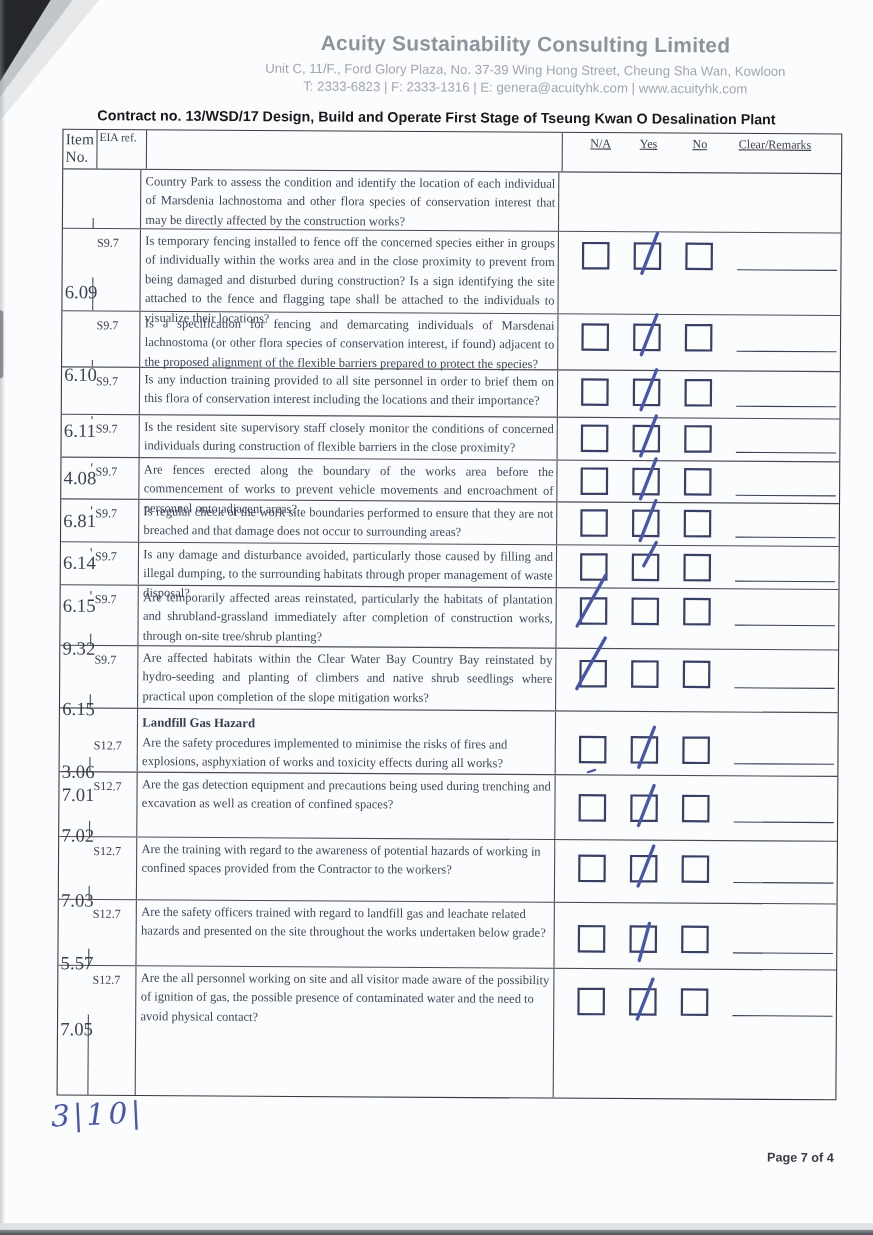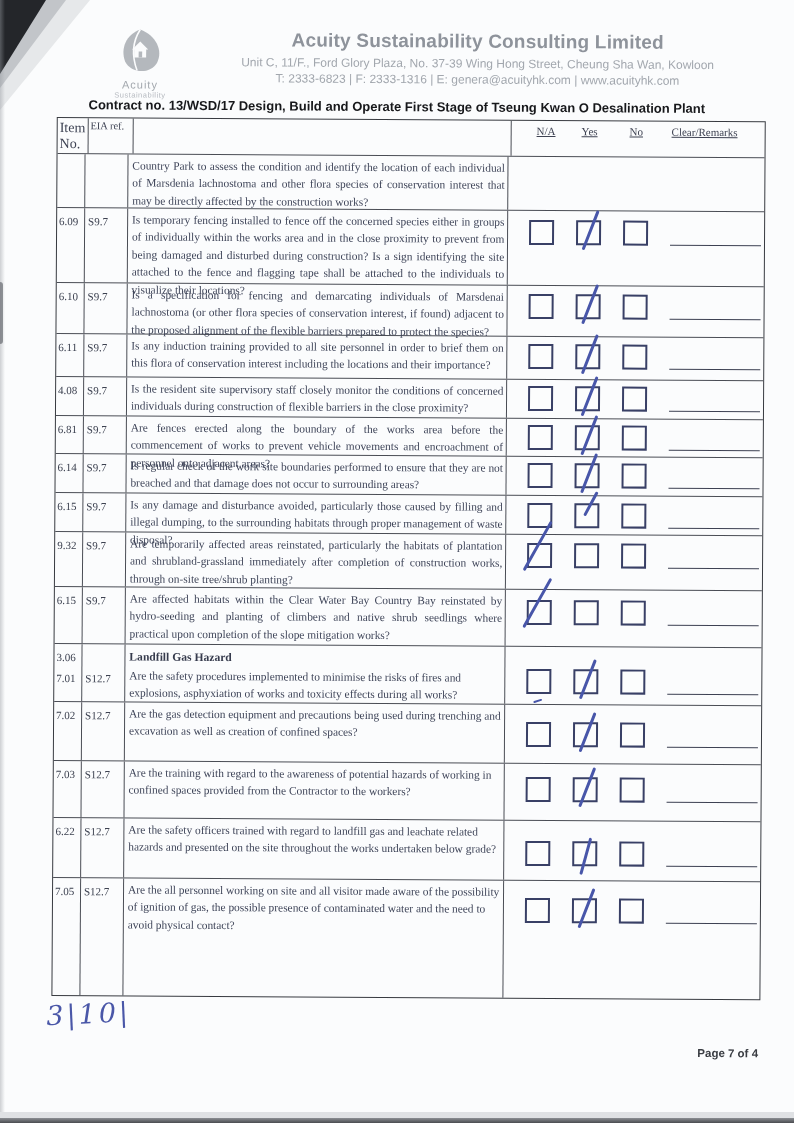--- a/index.html
+++ b/index.html
@@ -24,21 +24,21 @@
   .address{font-size:12px;color:#a2a7ae;margin-top:4px;}
   .contacts{font-size:12px;color:#a2a7ae;margin-top:2px;}
   .contract{position:absolute;left:40px;top:99px;width:714px;text-align:center;font-family:"Liberation Sans",sans-serif;font-size:13px;font-weight:bold;color:#17181b;}
   
   .tbl{position:absolute;left:57px;top:119px;width:709px;border:1.6px solid #383b41;box-sizing:border-box;}
   .tc,.trow,.thead{box-sizing:border-box;}
   .thead{display:flex;height:36px;border-bottom:1.4px solid #4a4d55;}
   .trow{display:flex;border-bottom:1.4px solid #4a4d55;overflow:visible;}
   .trow:last-child{border-bottom:none;}
   .tc{position:relative;overflow:visible;}
-  .ci{width:28px;border-right:1.3px solid #4a4d55;font-size:11px;color:#3c4150;padding:3px 0 0 2px;line-height:21px;}
+  .ci{width:28px;border-right:1.3px solid #4a4d55;font-size:17px;color:#3c4150;padding:3px 0 0 2px;line-height:21px;margin-top:44px;}
   .cr{width:43px;border-right:1.3px solid #4a4d55;font-size:11px;color:#3c4150;padding:3px 0 0 3px;line-height:21px;}
   .cq{width:381px;border-right:1.3px solid #4a4d55;padding:3px 3px 0 4px;}
   .cp{width:256px;}
   .ln{height:21px;}
   .qt{font-size:11.4px;line-height:17.4px;color:#3f4559;}
   .qt.just{text-align:justify;}
   .sect{font-size:11.6px;font-weight:bold;color:#363b4d;line-height:20px;}
   .hitem{width:28px;border-right:1.3px solid #4a4d55;font-size:14px;color:#3e4354;padding:2px 0 0 2px;line-height:16px;}
   .href{width:43px;border-right:1.3px solid #4a4d55;font-size:10.5px;color:#3e4354;padding:2px 0 0 2px;}
   .hq{width:381px;border-right:1.3px solid #4a4d55;}
@@ -57,31 +57,20 @@
   .handwriting{position:absolute;left:52px;top:1000px;font-size:27px;color:#4a57a8;font-style:italic;letter-spacing:3px;transform:rotate(-3deg);font-family:"DejaVu Serif",serif;}
   .pagenum{position:absolute;right:30px;top:1045px;font-family:"Liberation Sans",sans-serif;font-size:11.5px;font-weight:bold;color:#3a3d43;}
 </style>
 </head>
 <body>
 
 <div class="scan">
 
   <div class="tilt">
 
-    <div class="logo">
-      <svg width="54" height="50" viewBox="0 0 54 50">
-        <path d="M27 3 C13 8 7 22 12 35 C18 47 37 48 44 36 C50 24 43 9 27 3 Z" fill="#b4b8bd"></path>
-        <path d="M27 3 C20 14 18 28 24 44" stroke="#fbfcfd" stroke-width="1.6" fill="none"></path>
-        <rect x="21" y="22" width="12" height="9" fill="#fbfcfd"></rect>
-        <path d="M19 23 L27 15 L35 23 Z" fill="#fbfcfd"></path>
-        <rect x="25.5" y="25" width="3.5" height="6" fill="#b4b8bd"></rect>
-      </svg>
-      <div class="logo-t1">Acuity</div>
-      <div class="logo-t2">Sustainability</div>
-    </div>
     <div class="head">
       <div class="company">Acuity Sustainability Consulting Limited</div>
       <div class="address">Unit C, 11/F., Ford Glory Plaza, No. 37-39 Wing Hong Street, Cheung Sha Wan, Kowloon</div>
       <div class="contacts">T: 2333-6823  |  F: 2333-1316  |  E: genera@acuityhk.com  |  www.acuityhk.com</div>
     </div>
     <div class="contract">Contract no.  13/WSD/17 Design, Build and Operate First Stage of Tseung Kwan O Desalination Plant</div>
 
     <div class="tbl">
       <div class="thead">
         <div class="hitem">
@@ -288,21 +277,21 @@
             <div class="tc cp">
               <div class="box" style="left: 21px; top: 13px;"></div>
               <div class="box" style="left: 68px; top: 13px;">
                 <span class="tick norm"></span>
               </div>
               <div class="box" style="left: 115px; top: 13px;"></div>
               <div class="rline" style="top: 37px;"></div>
             </div>
           </div>
           <div class="trow" style="height: 60px;">
-            <div class="tc ci">6.22</div>
+            <div class="tc ci">5.57</div>
             <div class="tc cr">S12.7</div>
             <div class="tc cq">
               <div class="qt">Are the safety officers trained with regard to landfill gas and leachate related hazards and presented on the site throughout the works undertaken below grade?</div>
             </div>
             <div class="tc cp">
               <div class="box" style="left: 21px; top: 20px;"></div>
               <div class="box" style="left: 68px; top: 20px;">
                 <span class="tick low"></span>
               </div>
               <div class="box" style="left: 115px; top: 20px;"></div>

